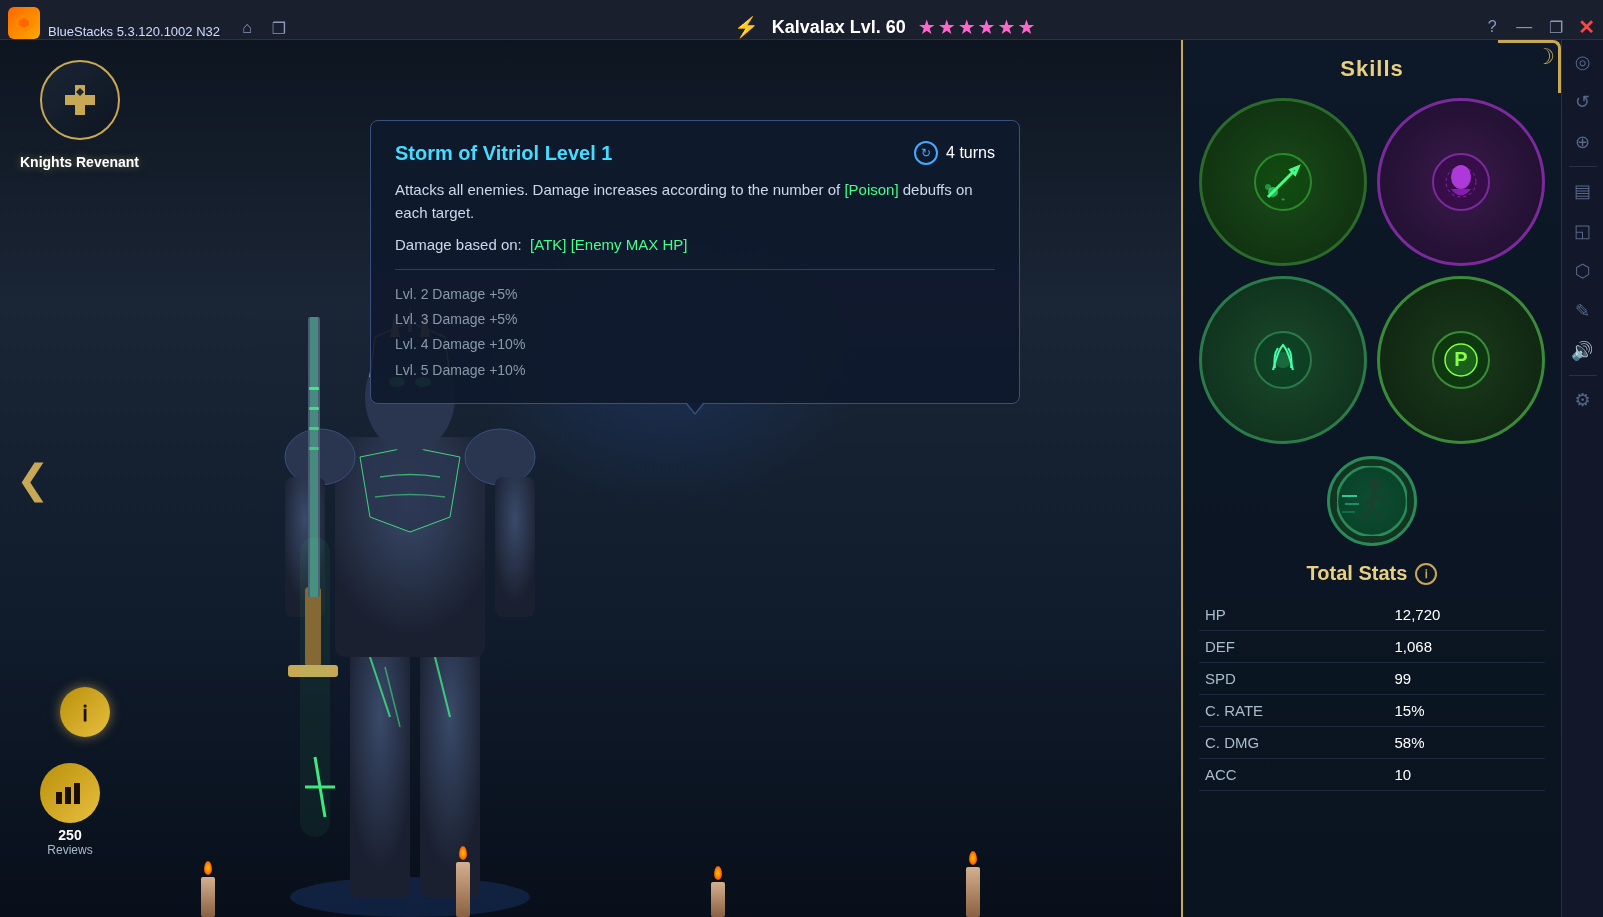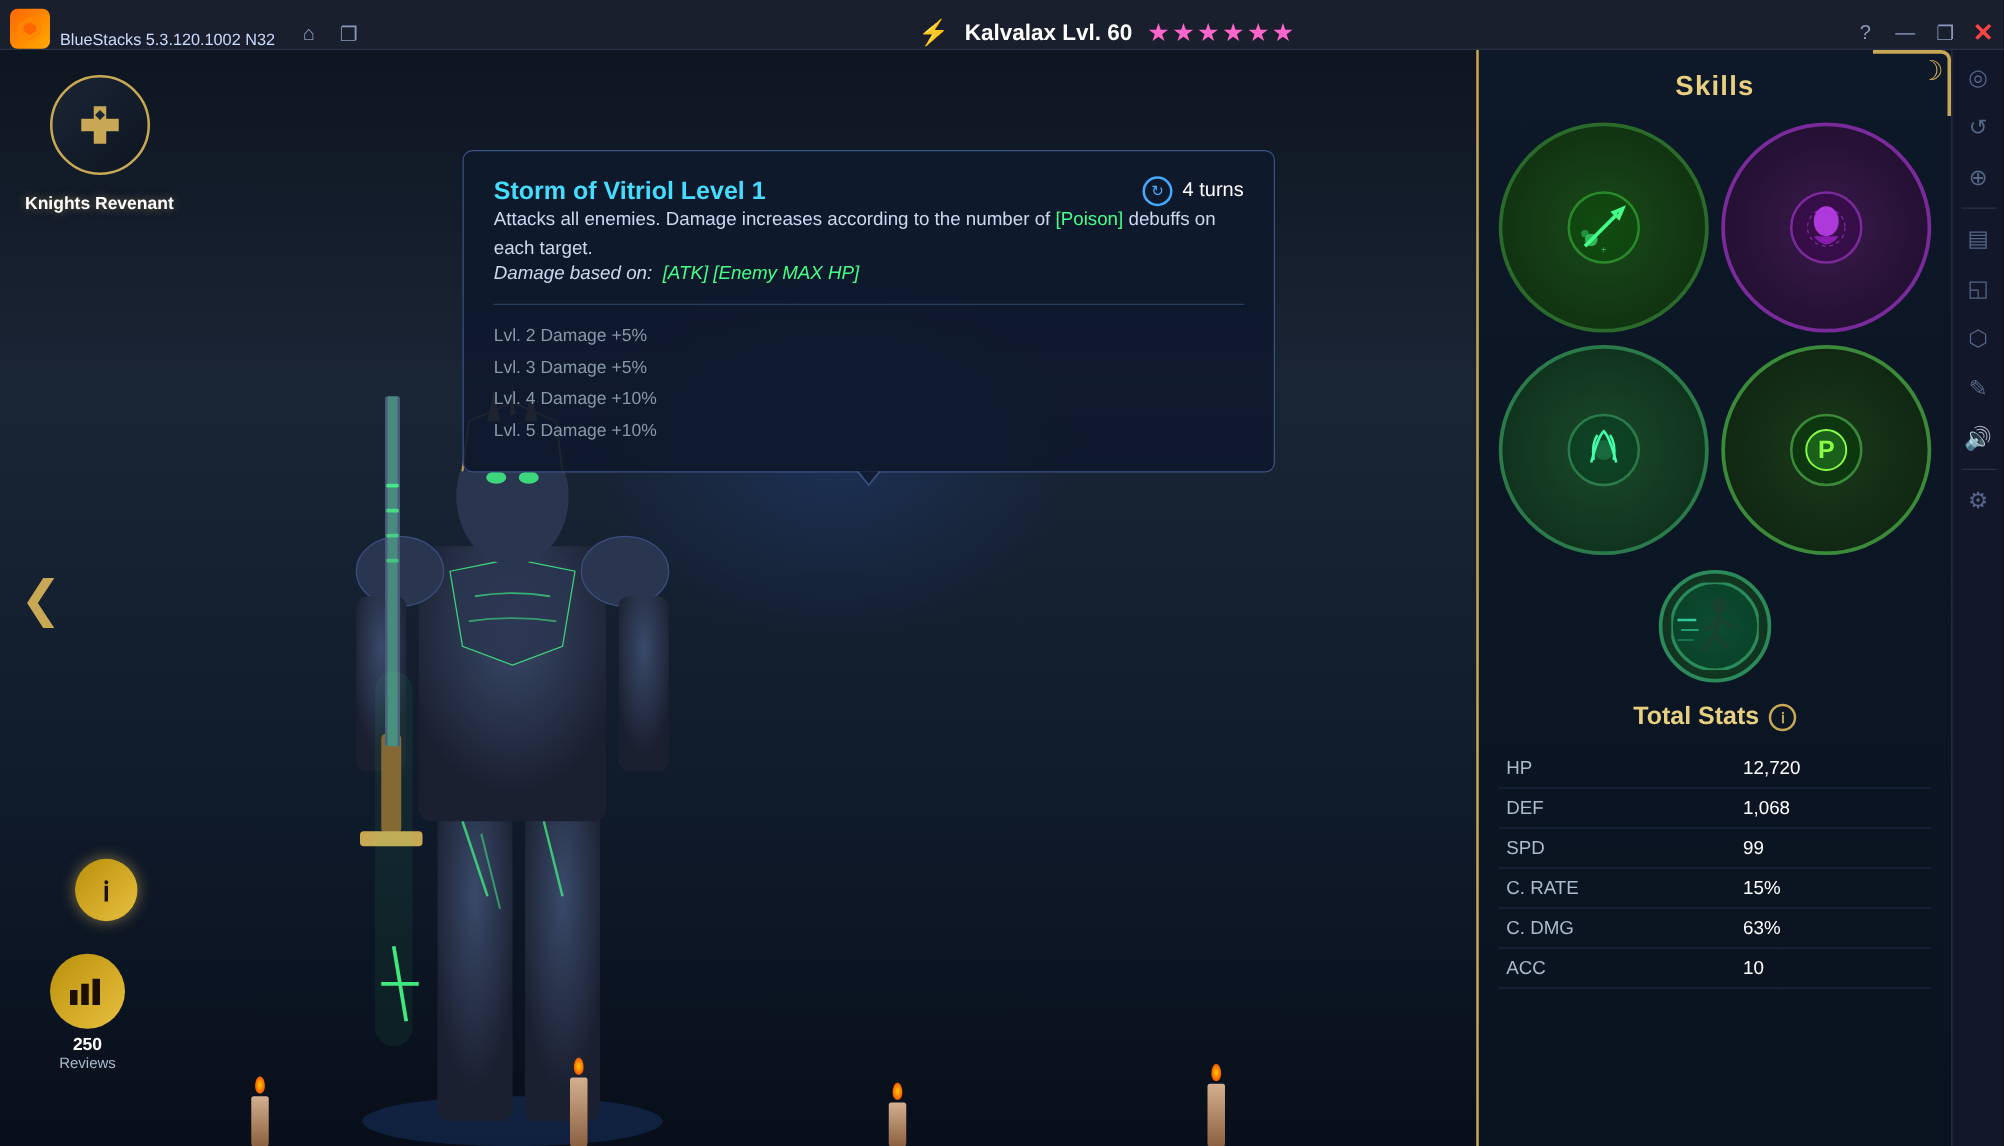--- a/index.html
+++ b/index.html
@@ -225,20 +225,21 @@
       left: 370px;
       width: 650px;
       background: rgba(15, 25, 45, 0.92);
       border: 1px solid #3a5080;
       border-radius: 8px;
       padding: 20px 24px;
       z-index: 20;
     }
     .skill-tooltip-header {
       display: flex; justify-content: space-between; align-items: center;
+      margin-bottom: 14px;
       gap: 12px;
     }
     .skill-name {
       color: #44ddff;
       font-size: 20px;
       font-weight: bold;
     }
     .skill-turns {
       display: flex; align-items: center; gap: 8px;
       color: white; font-size: 16px;
@@ -247,28 +248,27 @@
       width: 24px; height: 24px;
       border: 2px solid #44aaff;
       border-radius: 50%;
       display: flex; align-items: center; justify-content: center;
       color: #44aaff; font-size: 12px;
     }
     .skill-desc {
       color: #ccd8ee;
       font-size: 15px;
       line-height: 1.5;
-      margin-bottom: 0;
+      margin-bottom: 12px;
     }
     .poison-tag { color: #44ff88; }
     .damage-based {
       color: #ccd8ee;
       font-size: 15px;
       margin-bottom: 16px;
-      font-style: italic;
     }
     .atk-tag, .hp-tag { color: #44ff88; }
     .skill-separator {
       border: none; border-top: 1px solid #2a4060; margin: 12px 0;
     }
     .skill-levels { color: #8899aa; font-size: 14px; line-height: 1.8; }
 
     
     .tooltip-arrow {
       position: absolute;
@@ -692,21 +692,21 @@
             <tr>
       <td>SPD</td>
       <td>99</td>
     </tr>
             <tr>
       <td>C. RATE</td>
       <td>15%</td>
     </tr>
             <tr>
       <td>C. DMG</td>
-      <td>63%</td>
+      <td>58%</td>
     </tr>
             <tr>
       <td>ACC</td>
       <td>10</td>
     </tr>
           </tbody>
       </table>
     </div>
   </div>
 </div>

